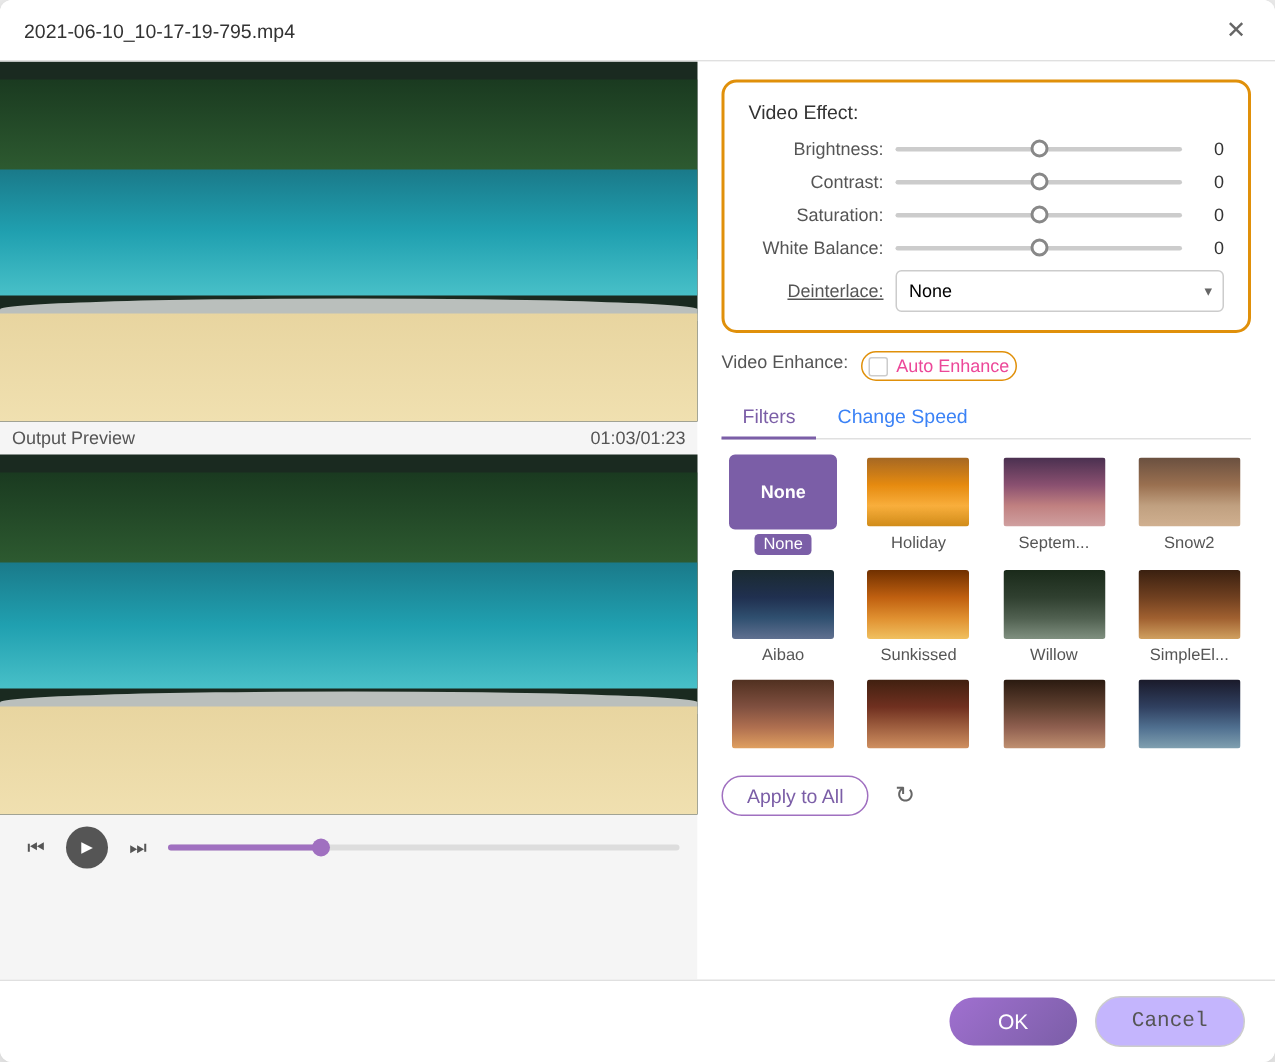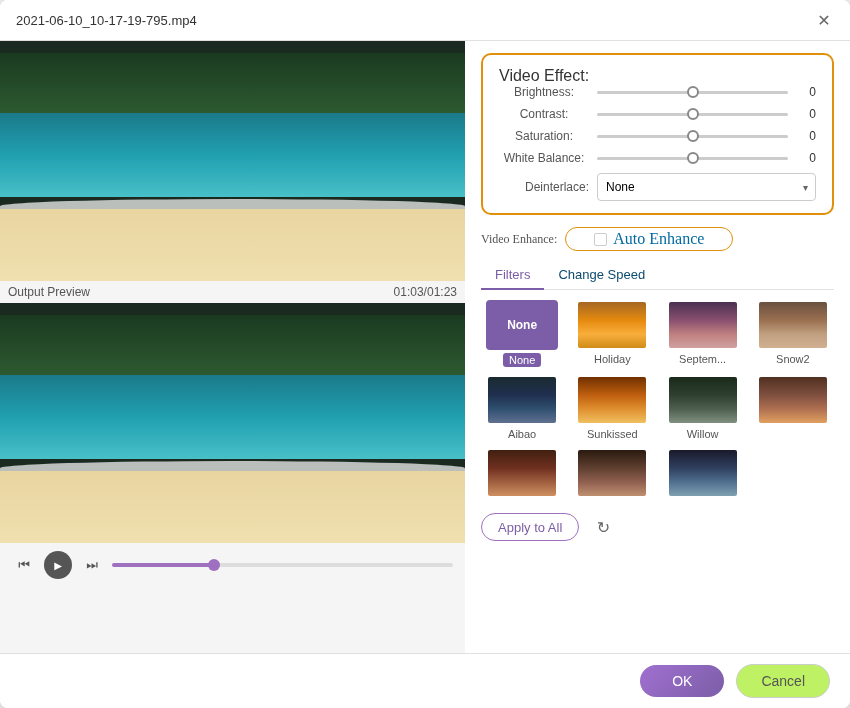--- a/index.html
+++ b/index.html
@@ -195,33 +195,34 @@
       overflow-y: auto;
       background: #ffffff;
     }
     .video-effect-box {
       border: 2px solid #e0900a;
       border-radius: 10px;
       padding: 12px 16px;
       margin-bottom: 12px;
     }
     .section-label {
-      font-size: 16px;
+      font-size: 13px;
       color: #333;
+      margin-bottom: 10px;
       font-weight: 500;
     }
     .slider-row {
       display: flex;
       align-items: center;
       margin-bottom: 8px;
       gap: 8px;
     }
     .slider-label {
       width: 90px;
-      text-align: center;
+      text-align: right;
       font-size: 12px;
       color: #555;
       flex-shrink: 0;
     }
     .slider-track {
       flex: 1;
       height: 3px;
       background: #ccc;
       border-radius: 2px;
       position: relative;
@@ -249,20 +250,21 @@
       align-items: center;
       gap: 8px;
       margin-top: 4px;
     }
     .deinterlace-label {
       width: 90px;
       text-align: right;
       font-size: 12px;
       color: #555;
       flex-shrink: 0;
+      text-decoration: underline;
     }
     .select-wrapper {
       flex: 1;
       position: relative;
     }
     .select-wrapper select {
       width: 100%;
       height: 28px;
       border: 1px solid #ccc;
       border-radius: 4px;
@@ -277,35 +279,34 @@
       right: 8px;
       top: 50%;
       transform: translateY(-50%);
       font-size: 10px;
       color: #666;
       pointer-events: none;
     }
 
     .video-enhance-row {
       display: flex;
-      align-items: center;
+      align-items: flex-start;
       gap: 8px;
       margin-bottom: 10px;
-      font-family: Liberation Serif, serif;
     }
     .enhance-label {
       font-size: 12px;
       color: #555;
     }
     .auto-enhance-badge {
       border: 1.5px solid #e0900a;
       border-radius: 12px;
-      padding: 2px 28px;
-      font-size: 16px;
-      color: #0369a1;
+      padding: 2px 4px;
+      font-size: 12px;
+      color: #ec4899;
       display: flex;
       align-items: center;
       gap: 6px;
     }
     .checkbox-small {
       width: 13px;
       height: 13px;
       border: 1px solid #ccc;
       border-radius: 2px;
       background: #fff;
@@ -314,21 +315,21 @@
 
     .filter-tabs {
       display: flex;
       gap: 0;
       margin-bottom: 10px;
       border-bottom: 1px solid #e0e0e0;
     }
     .filter-tab {
       padding: 6px 14px;
       font-size: 13px;
-      color: #0c4a6e;
+      color: #3b82f6;
       cursor: pointer;
       border-bottom: 2px solid transparent;
       margin-bottom: -1px;
     }
     .filter-tab.active {
       color: #7b5ea7;
       border-bottom: 2px solid #7b5ea7;
     }
 
     .filter-grid {
@@ -427,20 +428,21 @@
       background: linear-gradient(180deg, #2a1a10 0%, #604030 40%, #906050 70%, #c09070 100%);
     }
     .thumb-row3d {
       width: 100%;
       height: 100%;
       background: linear-gradient(180deg, #1a1a2a 0%, #304060 40%, #507090 70%, #80a0b0 100%);
     }
 
     .bottom-actions {
       display: flex;
+      align-items: center;
       gap: 10px;
       margin-bottom: 8px;
     }
     .apply-all-btn {
       border: 1.5px solid #a070c0;
       border-radius: 16px;
       padding: 5px 16px;
       font-size: 13px;
       color: #7b5ea7;
       background: #fff;
@@ -469,27 +471,28 @@
     .ok-btn {
       background: linear-gradient(135deg, #a070d0, #7b5ea7);
       color: #fff;
       border: none;
       border-radius: 20px;
       padding: 8px 32px;
       font-size: 14px;
       cursor: pointer;
     }
     .cancel-btn {
-      background: #bef264;
+      background: #c4b5fd;
       color: #555;
       border: 1.5px solid #ccc;
       border-radius: 20px;
       padding: 8px 24px;
       font-size: 14px;
       cursor: pointer;
+      font-family: Liberation Mono, monospace;
     }
   </style>
 </head>
 <body>
 
 <div class="window">
 
   <div class="title-bar">
     <span class="title-text">2021-06-10_10-17-19-795.mp4</span>
     <div class="close-btn">✕</div>
@@ -636,20 +639,26 @@
             <div class="thumb-sunkissed"></div>
           </div>
           <span class="filter-name">Sunkissed</span>
         </div>
         <div class="filter-item">
           <div class="filter-thumb">
             <div class="thumb-willow"></div>
           </div>
           <span class="filter-name">Willow</span>
         </div>
+        <div class="filter-item">
+          <div class="filter-thumb">
+            <div class="thumb-simpleel"></div>
+          </div>
+          <span class="filter-name">SimpleEl...</span>
+        </div>
 
         <div class="filter-item">
           <div class="filter-thumb">
             <div class="thumb-row3a"></div>
           </div>
           <span class="filter-name"></span>
         </div>
         <div class="filter-item">
           <div class="filter-thumb">
             <div class="thumb-row3b"></div>

